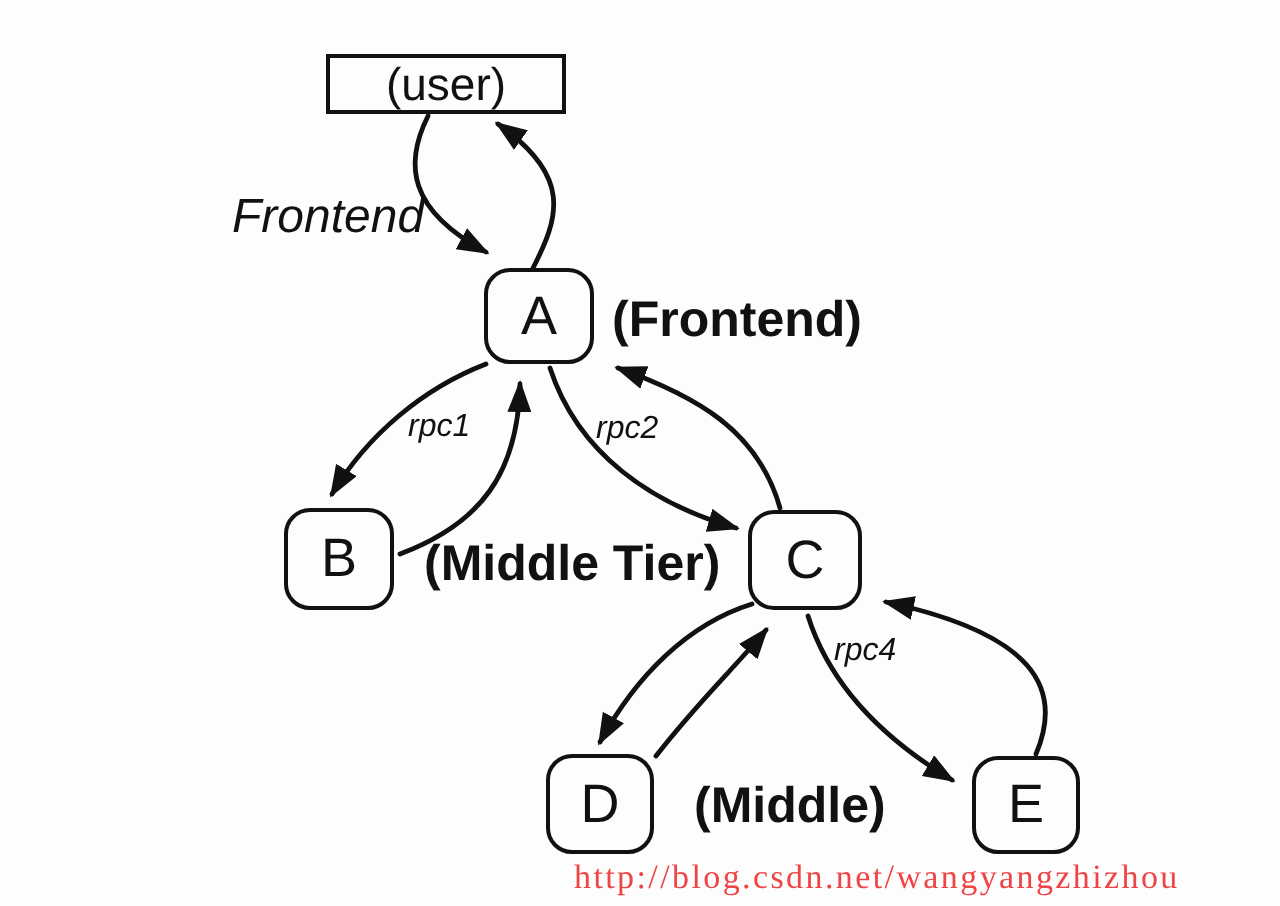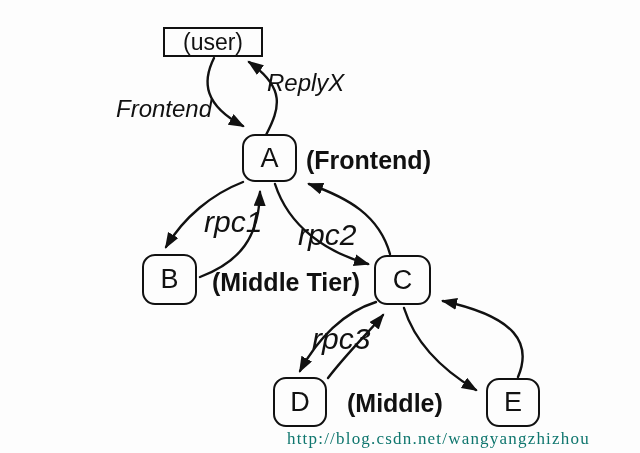--- a/index.html
+++ b/index.html
@@ -38,32 +38,32 @@
   .node.rect { border-radius: 0; font-size: 23px; }
   .tier-label {
     position: absolute;
     font-weight: bold;
     font-size: 25px;
     white-space: nowrap;
   }
   .edge-label {
     position: absolute;
     font-style: italic;
-    font-size: 30px;
+    font-size: 16px;
     white-space: nowrap;
   }
   .edge-label.big { font-size: 24px; }
   .watermark {
     position: absolute;
     left: 287px;
     top: 429px;
     font-family: "Liberation Serif", serif;
     font-size: 17px;
     letter-spacing: 1.2px;
-    color: #0f766e;
+    color: #ef4444;
     white-space: nowrap;
   }
 </style>
 </head>
 <body>
 
 <div class="canvas">
 
   <svg class="edge-layer" viewBox="0 0 640 453" xmlns="http://www.w3.org/2000/svg">
     <defs>
@@ -76,21 +76,21 @@
     <path class="edge" d="M 243,182 C 212,194 184,217 166,247" marker-end="url(#arrow)"></path>
     <path class="edge" d="M 200,277 C 240,262 259,237 260,192" marker-end="url(#arrow)"></path>
     <path class="edge" d="M 275,184 C 289,227 326,252 368,264" marker-end="url(#arrow)"></path>
     <path class="edge" d="M 390,254 C 379,215 348,198 309,184" marker-end="url(#arrow)"></path>
     <path class="edge" d="M 376,302 C 344,312 318,338 300,371" marker-end="url(#arrow)"></path>
     <path class="edge" d="M 328,378 C 348,352 369,332 383,315" marker-end="url(#arrow)"></path>
     <path class="edge" d="M 404,308 C 416,346 446,372 476,390" marker-end="url(#arrow)"></path>
     <path class="edge" d="M 518,377 C 532,344 517,317 443,301" marker-end="url(#arrow)"></path>
   </svg>
 
-  <div class="node rect" style="left:163px; top:27px; width:100px; height:30px;">
+  <div class="node rect" style="left:163px; top:27px; width:120px; height:30px;">
     <span>(user)</span>
   </div>
 
   <div class="node" style="left:242px; top:134px; width:55px; height:48px;">
     <span>A</span>
   </div>
 
   <div class="node" style="left:142px; top:254px; width:55px; height:51px;">
     <span>B</span>
   </div>
@@ -105,20 +105,19 @@
 
   <div class="node" style="left:486px; top:378px; width:54px; height:49px;">
     <span>E</span>
   </div>
 
   <div class="tier-label" style="left:306px; top:146px;">(Frontend)</div>
   <div class="tier-label" style="left:212px; top:268px;text-align:center;">(Middle Tier)</div>
   <div class="tier-label" style="left:347px; top:389px;">(Middle)</div>
 
   <div class="edge-label big" style="left:116px; top:95px;">Frontend</div>
-  <div class="edge-label big" style="left:267px; top:69px;">ReplyX</div>
   <div class="edge-label" style="left:204px; top:205px;">rpc1</div>
-  <div class="edge-label" style="left:298px; top:218px;text-align:right;">rpc2</div>
-  <div class="edge-label" style="left:312px; top:322px;">rpc3</div>
+  <div class="edge-label" style="left:298px; top:206px;text-align:right;">rpc2</div>
+  <div class="edge-label" style="left:417px; top:317px;">rpc4</div>
 
   <div class="watermark">http://blog.csdn.net/wangyangzhizhou</div>
 
 </div>
 
 </body></html>

